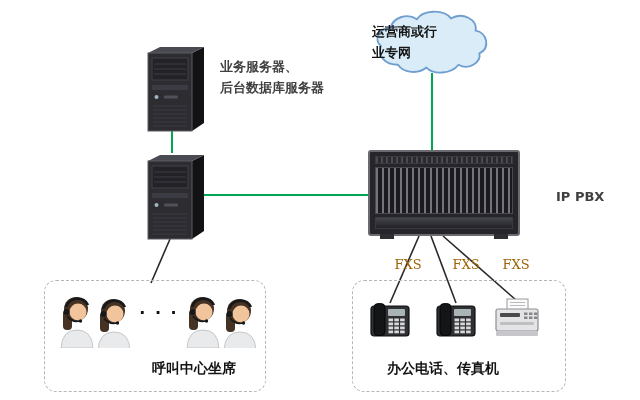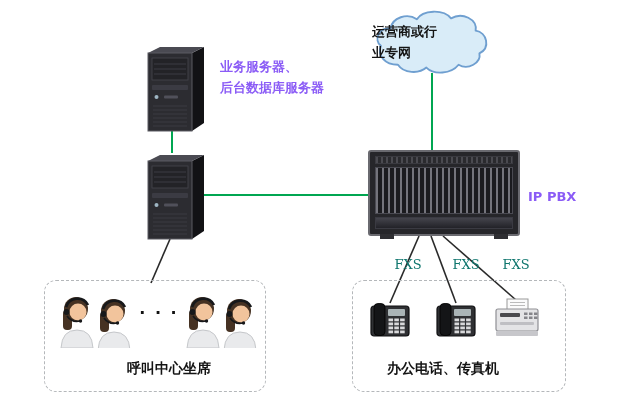--- a/index.html
+++ b/index.html
@@ -2,26 +2,26 @@
 <html><head>
 <meta charset="utf-8">
 <style>
   html,body{margin:0;padding:0;background:#fff;}
   .canvas{position:relative;width:640px;height:400px;background:#ffffff;overflow:hidden;
           font-family:"DejaVu Sans","Liberation Sans",sans-serif;}
   .abs{position:absolute;}
   .links{left:0;top:0;pointer-events:none;}
   .links line.green{stroke:#00a651;stroke-width:2;}
   .links line.black{stroke:#2a2a2a;stroke-width:1.6;}
-  .node-label{position:absolute;font-weight:700;font-size:13px;color:#8b5cf6;
+  .node-label{position:absolute;font-weight:700;font-size:13px;color:#404040;
               white-space:pre-line;line-height:1.65;}
   .cloud-label{position:absolute;left:372px;top:22px;width:122px;text-align:left;
                font-weight:700;font-size:13px;line-height:1.6;color:#141414;white-space:pre-line;}
   .caption{position:absolute;font-weight:700;font-size:14px;color:#141414;text-align:center;}
-  .fxs{position:absolute;width:40px;text-align:center;font-size:13px;color:#0f766e;
+  .fxs{position:absolute;width:40px;text-align:center;font-size:13px;color:#a16207;
        font-family:"DejaVu Serif","Liberation Serif",serif;}
   .group-box{position:absolute;border:1.5px dashed #b4b7ba;border-radius:12px;box-sizing:border-box;}
   .dots{position:absolute;left:136px;top:303px;width:46px;text-align:center;
         font-size:16px;font-weight:700;color:#111;letter-spacing:2px;}
   
   .pbx{position:absolute;left:368px;top:150px;width:152px;height:86px;background:#26262a;
        border:2px solid #6a6a70;border-radius:3px;box-sizing:border-box;padding:4px 5px;}
   .pbx-top{height:8px;background:repeating-linear-gradient(90deg,#4a4a50 0 2px,#2a2a2e 2px 5px);
            border:1px solid #3a3a40;box-sizing:border-box;}
   .pbx-cards{margin-top:3px;height:47px;border:1px solid #4a4a52;box-sizing:border-box;
@@ -138,35 +138,35 @@
     <use href="#server" xlink:href="#server"></use>
   </svg>
 
   <div class="pbx">
     <div class="pbx-top"></div>
     <div class="pbx-cards"></div>
     <div class="pbx-rail"></div>
     <div class="pbx-foot l"></div>
     <div class="pbx-foot r"></div>
   </div>
-  <div class="node-label" style="left:528px;top:186px;width:60px">IP PBX</div>
+  <div class="node-label" style="left:556px;top:186px;width:60px">IP PBX</div>
 
   <div class="fxs" style="left:388px;top:257px">FXS</div>
   <div class="fxs" style="left:446px;top:257px">FXS</div>
   <div class="fxs" style="left:496px;top:257px">FXS</div>
 
   <div class="group-box" style="left:44px;top:280px;width:222px;height:112px"></div>
   <svg class="abs" style="left:56px;top:290px" width="80" height="58">
     <use href="#agent-pair" xlink:href="#agent-pair"></use>
   </svg>
   <div class="dots">· · ·</div>
   <svg class="abs" style="left:182px;top:290px" width="80" height="58">
     <use href="#agent-pair" xlink:href="#agent-pair"></use>
   </svg>
-  <div class="caption" style="left:36px;top:360px;width:266px">呼叫中心坐席</div>
+  <div class="caption" style="left:61px;top:360px;width:266px">呼叫中心坐席</div>
 
   <div class="group-box" style="left:352px;top:280px;width:214px;height:112px"></div>
   <svg class="abs" style="left:370px;top:302px" width="40" height="36">
     <use href="#phone" xlink:href="#phone"></use>
   </svg>
   <svg class="abs" style="left:436px;top:302px" width="40" height="36">
     <use href="#phone" xlink:href="#phone"></use>
   </svg>
   <svg class="abs" style="left:494px;top:298px" width="46" height="40">
     <use href="#fax" xlink:href="#fax"></use>

